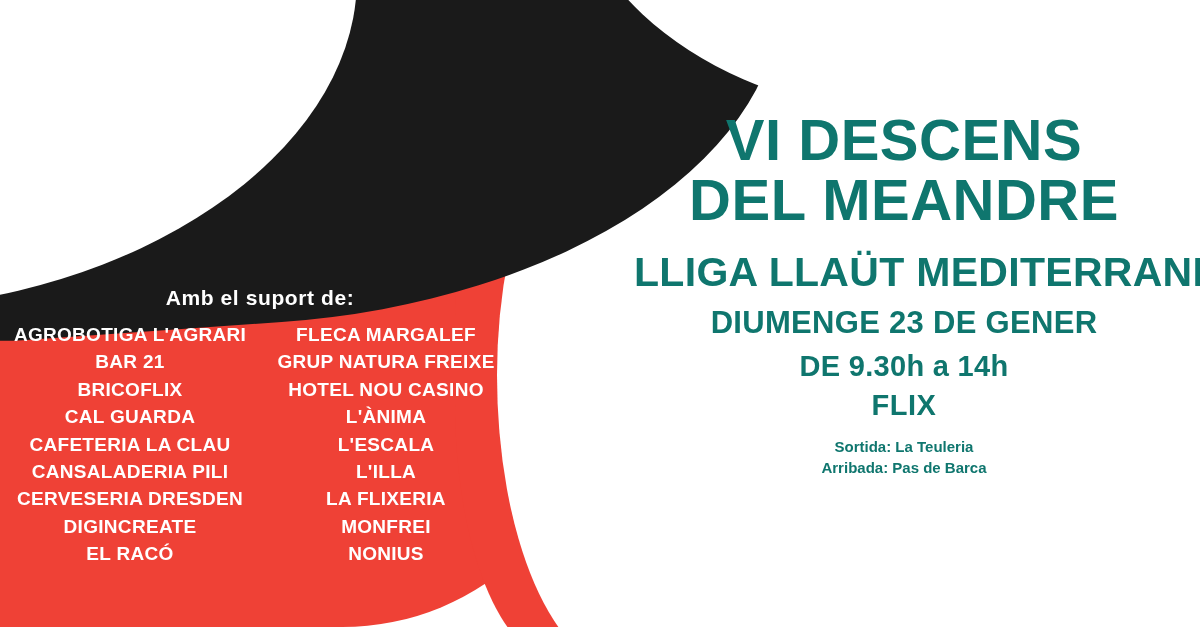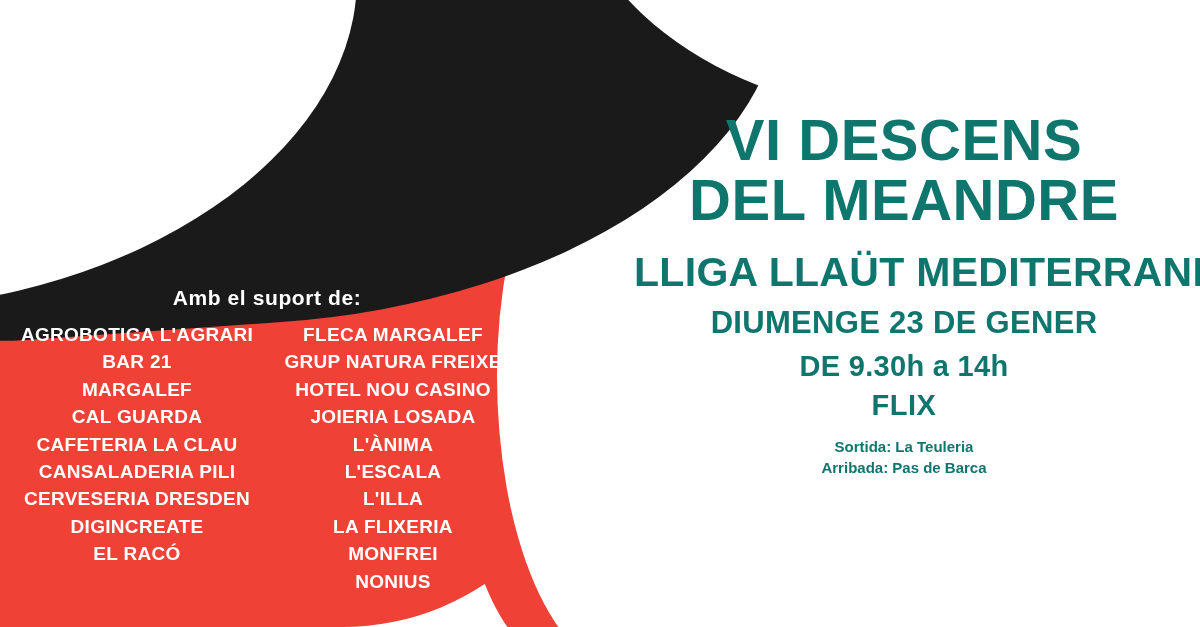--- a/index.html
+++ b/index.html
@@ -74,21 +74,21 @@
     left: 560px; top: -330px;
     width: 420px; height: 430px;
     background: #ffffff;
     border-bottom-left-radius: 330px 250px;
     transform: rotate(6deg);
   }
 
   
   .sponsors {
     position: absolute;
-    left: 12px; top: 286px;
+    left: 5px; top: 286px;
     width: 500px;
     color: #ffffff;
     text-align: center;
   }
   .sponsors-title {
     font-size: 21px;
     font-weight: bold;
     letter-spacing: 0.6px;
     margin-bottom: 14px;
     padding-left: 10px;
@@ -176,33 +176,32 @@
   <div class="black-swoosh"></div>
   <div class="black-swoosh-cut"></div>
   <div class="black-swoosh-cut2"></div>
 
   <div class="sponsors">
     <div class="sponsors-title">Amb el suport de:</div>
     <div class="sponsor-cols">
       <div class="sponsor-col">
         <div class="sponsor-item">AGROBOTIGA L'AGRARI</div>
         <div class="sponsor-item">BAR 21</div>
-        <div class="sponsor-item">MARGALEF</div>
+        <div class="sponsor-item">BRICOFLIX</div>
         <div class="sponsor-item">CAL GUARDA</div>
         <div class="sponsor-item">CAFETERIA LA CLAU</div>
         <div class="sponsor-item">CANSALADERIA PILI</div>
         <div class="sponsor-item">CERVESERIA DRESDEN</div>
         <div class="sponsor-item">DIGINCREATE</div>
         <div class="sponsor-item">EL RACÓ</div>
       </div>
       <div class="sponsor-col">
         <div class="sponsor-item">FLECA MARGALEF</div>
         <div class="sponsor-item">GRUP NATURA FREIXE</div>
         <div class="sponsor-item">HOTEL NOU CASINO</div>
-        <div class="sponsor-item">JOIERIA LOSADA</div>
         <div class="sponsor-item">L'ÀNIMA</div>
         <div class="sponsor-item">L'ESCALA</div>
         <div class="sponsor-item">L'ILLA</div>
         <div class="sponsor-item">LA FLIXERIA</div>
         <div class="sponsor-item">MONFREI</div>
         <div class="sponsor-item">NONIUS</div>
       </div>
     </div>
   </div>
 

